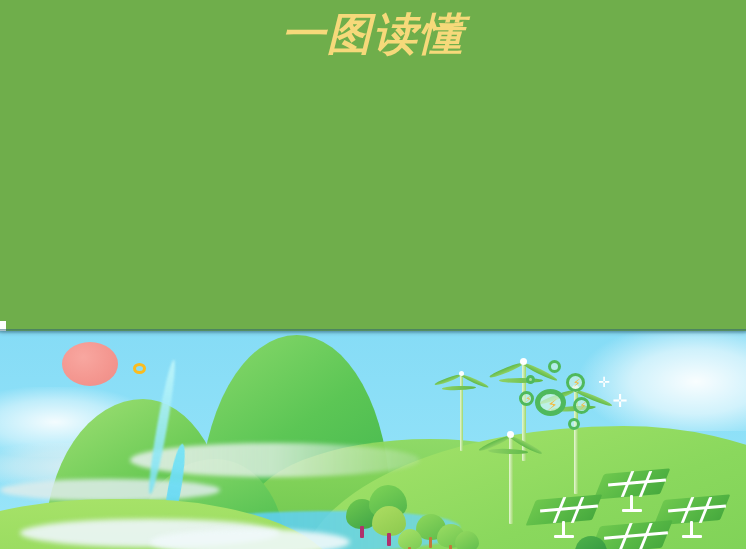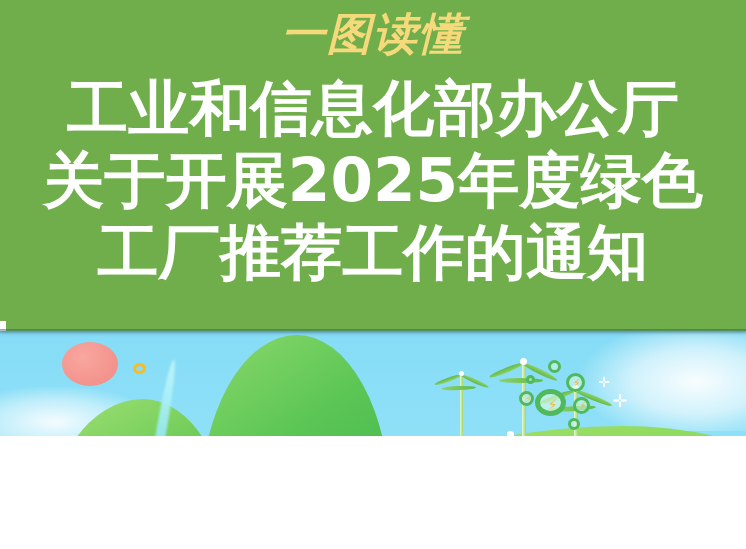--- a/index.html
+++ b/index.html
@@ -10,21 +10,21 @@
   body {
     width: 746px;
     height: 549px;
     overflow: hidden;
     font-family: "Liberation Sans", "DejaVu Sans", sans-serif;
   }
 
   #poster {
     position: relative;
     width: 746px;
-    height: 436px;
+    height: 549px;
     overflow: hidden;
     background: #84cc16;
   }
 
   
   .header-panel {
     position: absolute;
     left: 0;
     top: 0;
     width: 746px;
@@ -375,25 +375,20 @@
 </style>
 </head>
 <body>
 
 <div id="poster">
 
   <div class="header-panel">
 
     <div class="eyebrow">一图读懂</div>
 
-    <div class="title-block">
-      <div class="title-line l1">工业和信息化部办公厅</div>
-      <div class="title-line l2">关于开展2025年度绿色</div>
-      <div class="title-line l3">工厂推荐工作的通知</div>
-    </div>
   </div>
 
   <div class="panel-edge"></div>
 
   <div class="scene">
 
     <div class="cloud-tr"></div>
     <div class="cloud-l1"></div>
     <div class="cloud-l2"></div>
 

